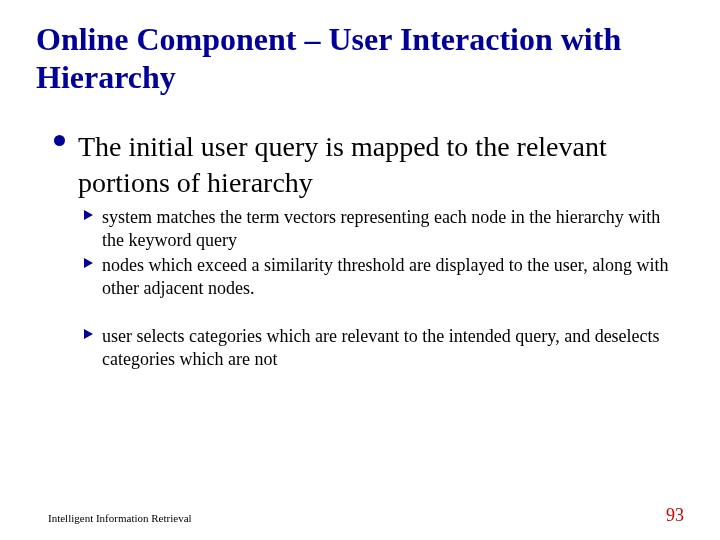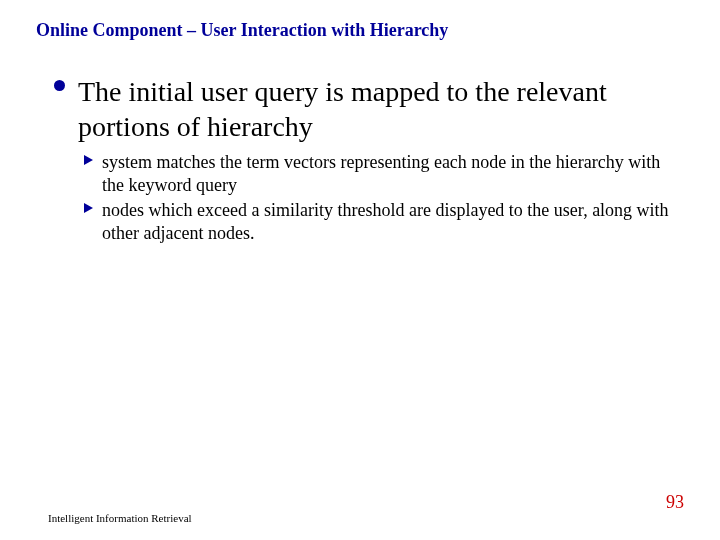--- a/index.html
+++ b/index.html
@@ -9,21 +9,21 @@
     background: #ffffff;
     font-family: "Times New Roman", Times, serif;
     position: relative;
     overflow: hidden;
   }
   .slide {
     padding: 20px 36px 0 36px;
   }
   .title {
     color: #000099;
-    font-size: 18px;
+    font-size: 32px;
     font-weight: bold;
     margin-bottom: 32px;
     line-height: 1.2;
   }
   .bullets {
     padding-left: 18px;
   }
   .level1 {
     position: relative;
     padding-left: 24px;
@@ -73,21 +73,21 @@
     position: absolute;
     left: 48px;
     bottom: 16px;
     font-size: 11px;
     color: #000000;
     text-align: center;
   }
   .footer-right {
     position: absolute;
     right: 36px;
-    bottom: 27px;
+    bottom: 14px;
     font-size: 18px;
     color: #cc0000;
   }
 </style>
 </head>
 <body>
 
 <div class="slide">
   <div class="title">Online Component – User Interaction with Hierarchy</div>
 
@@ -102,19 +102,23 @@
         <span class="level2-marker"></span>
         <div class="level2-text">system matches the term vectors representing each node in the hierarchy with the keyword query</div>
       </div>
       <div class="level2">
         <span class="level2-marker"></span>
         <div class="level2-text">nodes which exceed a similarity threshold are displayed to the user, along with other adjacent nodes.</div>
       </div>
     </div>
 
     <div class="level2-group">
+      <div class="level2">
+        <span class="level2-marker"></span>
+        <div class="level2-text">user selects categories which are relevant to the intended query, and deselects categories which are not</div>
+      </div>
     </div>
 
   </div>
 </div>
 
 <div class="footer-left">Intelligent Information Retrieval</div>
 <div class="footer-right">93</div>
 
 </body></html>

